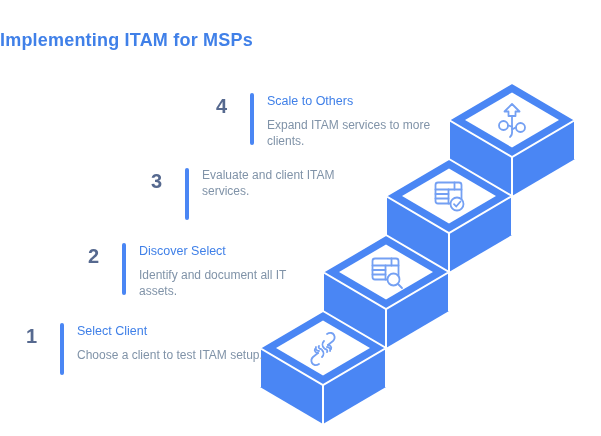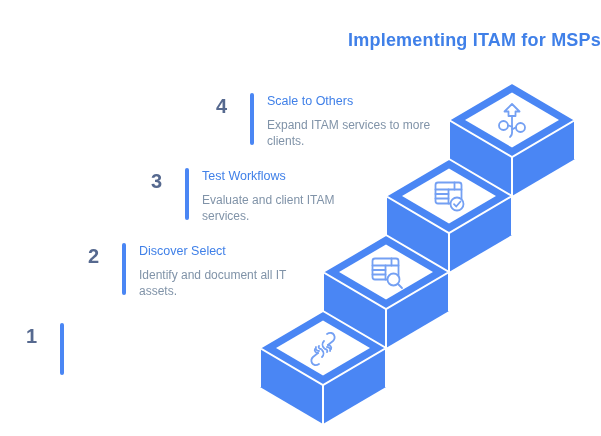--- a/index.html
+++ b/index.html
@@ -1,18 +1,18 @@
 <!DOCTYPE html>
 <html style="--accent: #4a86f4; --heading: #4080e8; --number: #56698f; --body_text: #8093a8; --icon_stroke: #74a0f3; --platform: #ffffff;"><head>
 <meta charset="utf-8">
 <style>
   html,body{margin:0;padding:0;background:#fff;}
   .canvas{position:relative;width:601px;height:436px;background:#fff;overflow:hidden;
           font-family:"Liberation Sans",sans-serif;}
-  .title{position:absolute;left:0;right:0;top:30px;text-align:right;
+  .title{position:absolute;left:0;right:0;top:30px;text-align:left;
          font-size:18px;font-weight:bold;color:var(--heading);letter-spacing:.2px;}
   .stairs{position:absolute;left:0;top:0;}
   .step-body{fill:var(--accent);}
   .seam{fill:none;stroke:#ffffff;stroke-width:2;}
   .platform{fill:var(--platform);}
   .icon{stroke:var(--icon_stroke);stroke-width:1.8;fill:none;
         stroke-linecap:round;stroke-linejoin:round;}
   .icon .mask{fill:#ffffff;}
   .step-block{position:absolute;display:flex;align-items:flex-start;}
   .step-num{width:26px;font-size:20px;font-weight:bold;color:var(--number);
@@ -99,39 +99,45 @@
         <path d="M18 37c-3 2-6 1-7-1s-1-4 1-6l5-4"></path>
         <path d="M21 30c2-2 2-5 0-7"></path>
         <path d="M17 26c-2 0-4-2-3-4m4 2c-2 0-4-2-3-4m5 2c-2 0-3-2-2-3"></path>
       </g>
     </g>
   </svg>
 
   <div class="step-block" style="left:26px;top:323px;">
     <div class="step-num">1</div>
     <div class="step-bar"></div>
+    <div class="step-texts">
+      <div class="step-heading">Select Client</div>
+      <div class="step-desc">
+        <div>Choose a client to test ITAM setup.</div>
+        <div></div>
+      </div>
+    </div>
   </div>
 
   <div class="step-block" style="left:88px;top:243px;">
     <div class="step-num">2</div>
     <div class="step-bar"></div>
     <div class="step-texts">
       <div class="step-heading">Discover Select</div>
       <div class="step-desc">
         <div>Identify and document all IT</div>
         <div>assets.</div>
       </div>
     </div>
   </div>
 
   <div class="step-block" style="left:151px;top:168px;">
     <div class="step-num">3</div>
     <div class="step-bar"></div>
     <div class="step-texts">
-      <div class="step-heading">Test Workflows</div>
       <div class="step-desc">
         <div>Evaluate and client ITAM</div>
         <div>services.</div>
       </div>
     </div>
   </div>
 
   <div class="step-block" style="left:216px;top:93px;">
     <div class="step-num">4</div>
     <div class="step-bar"></div>

